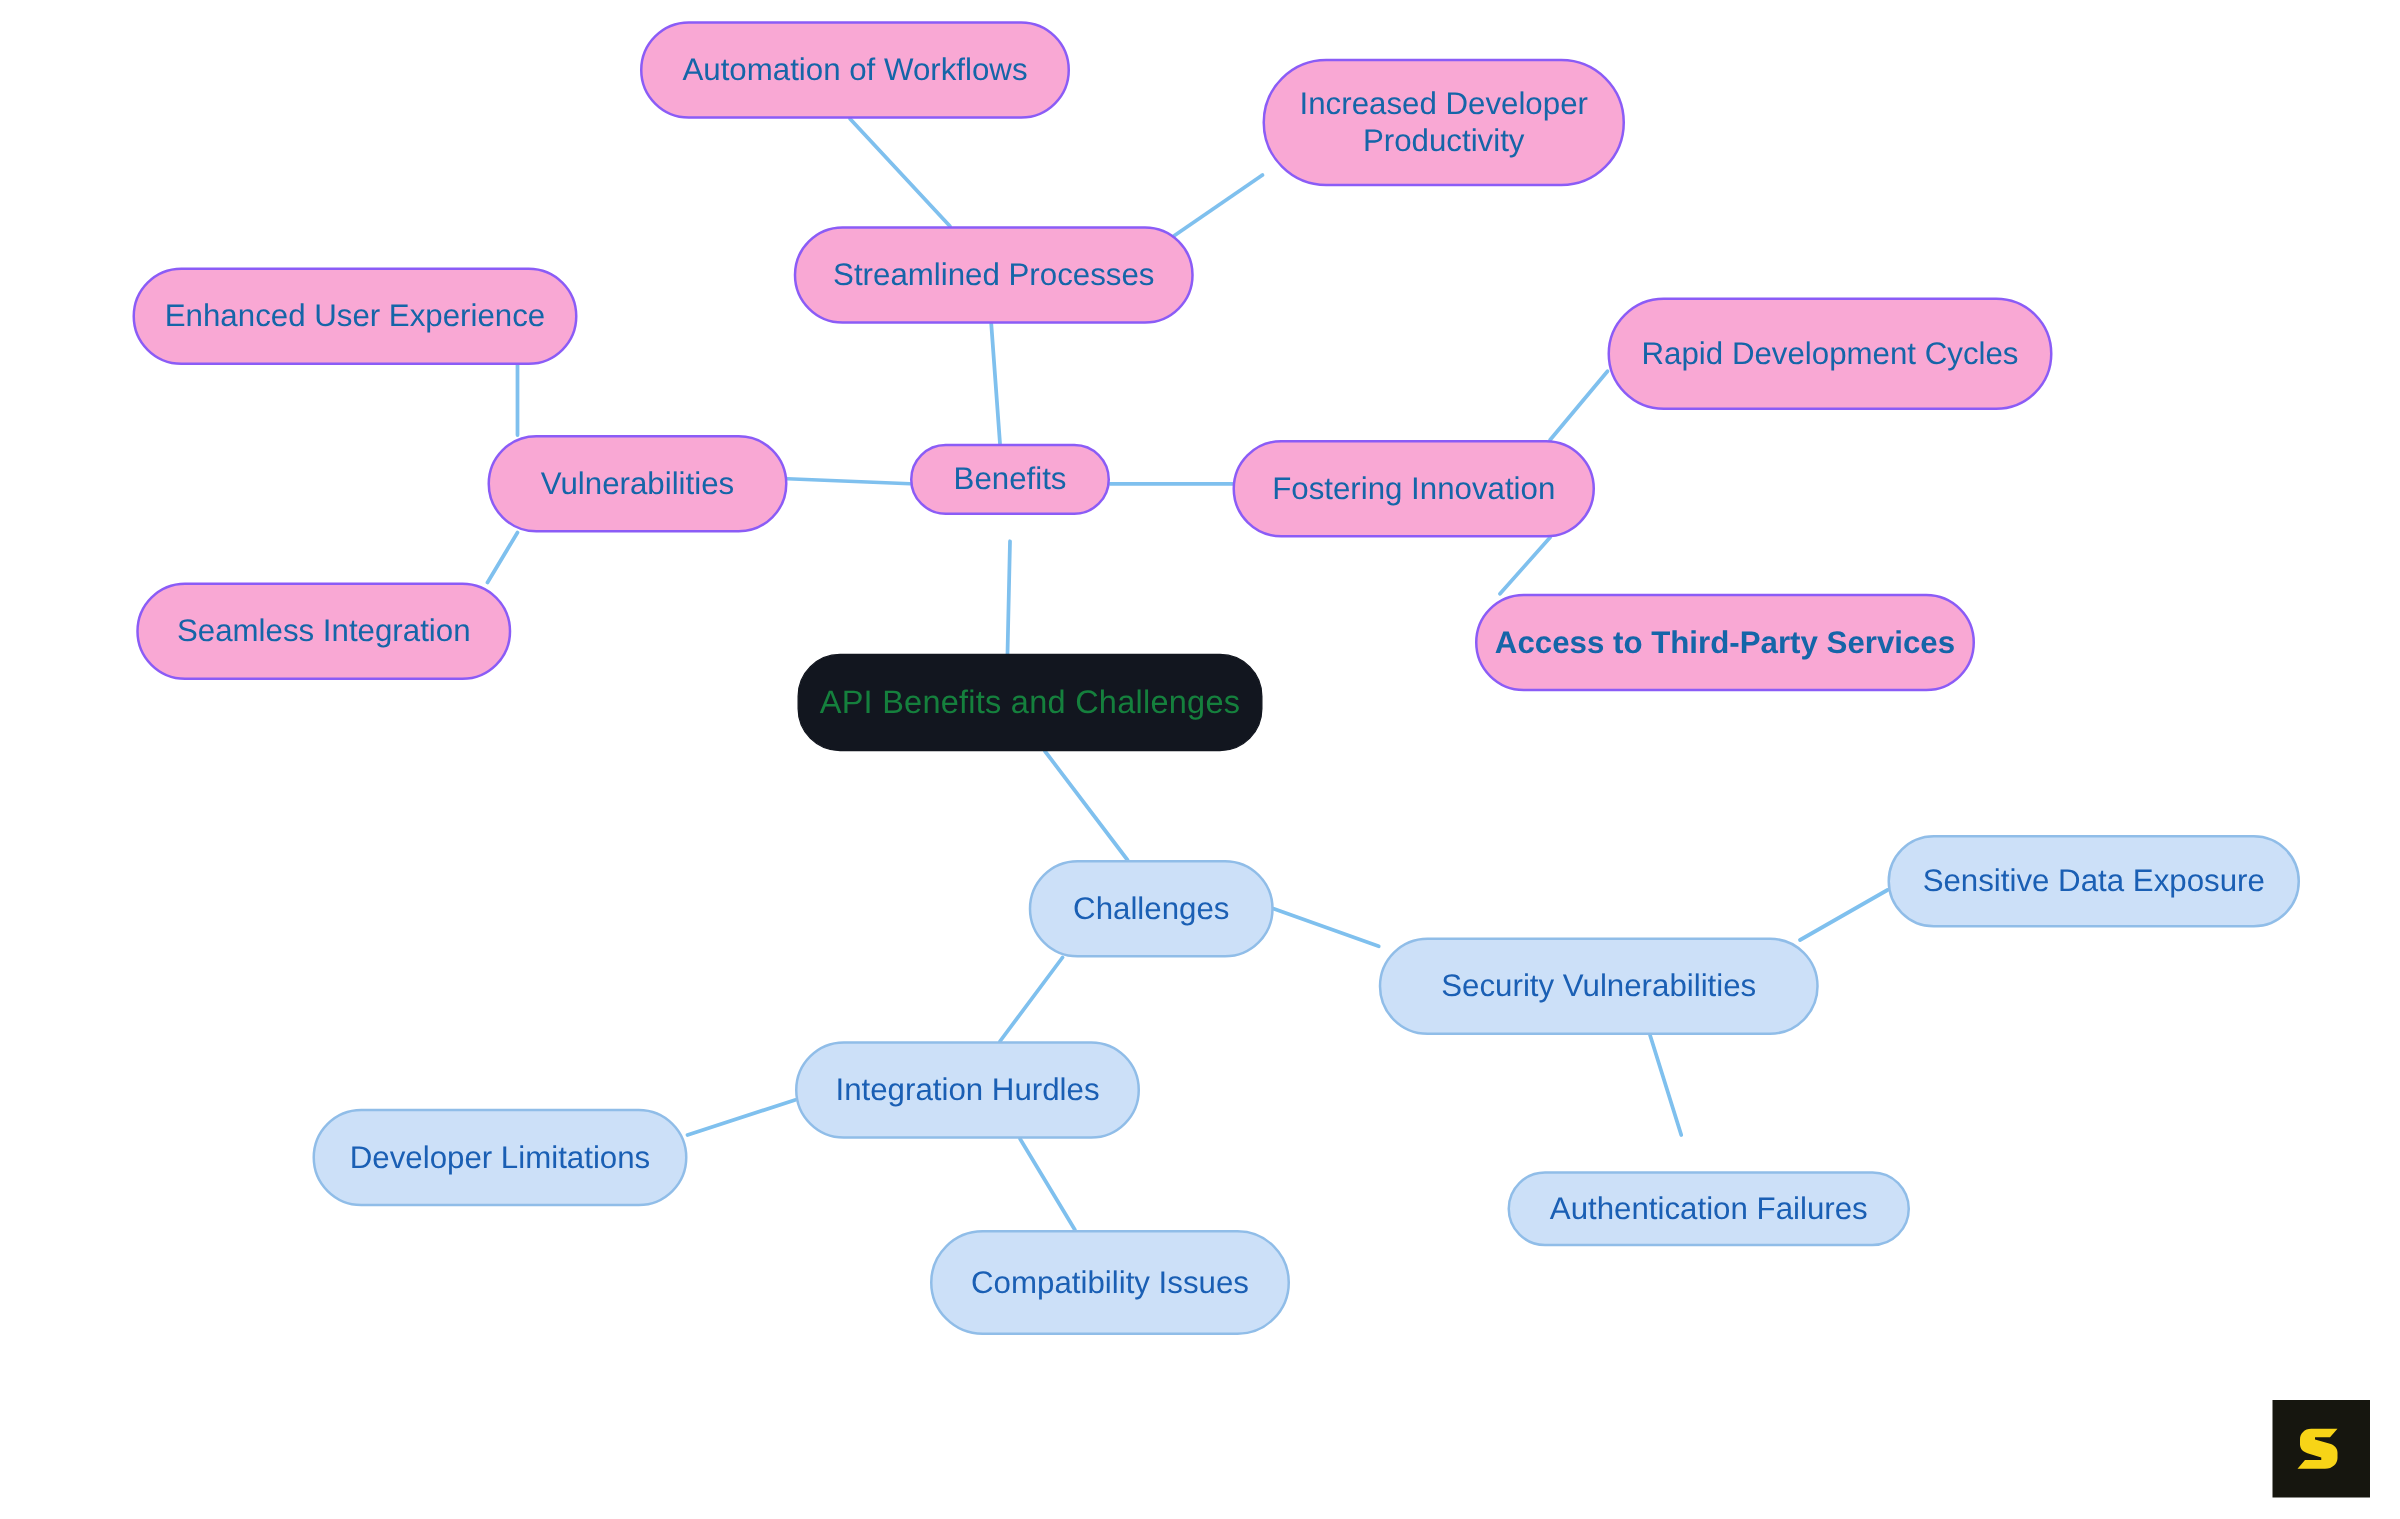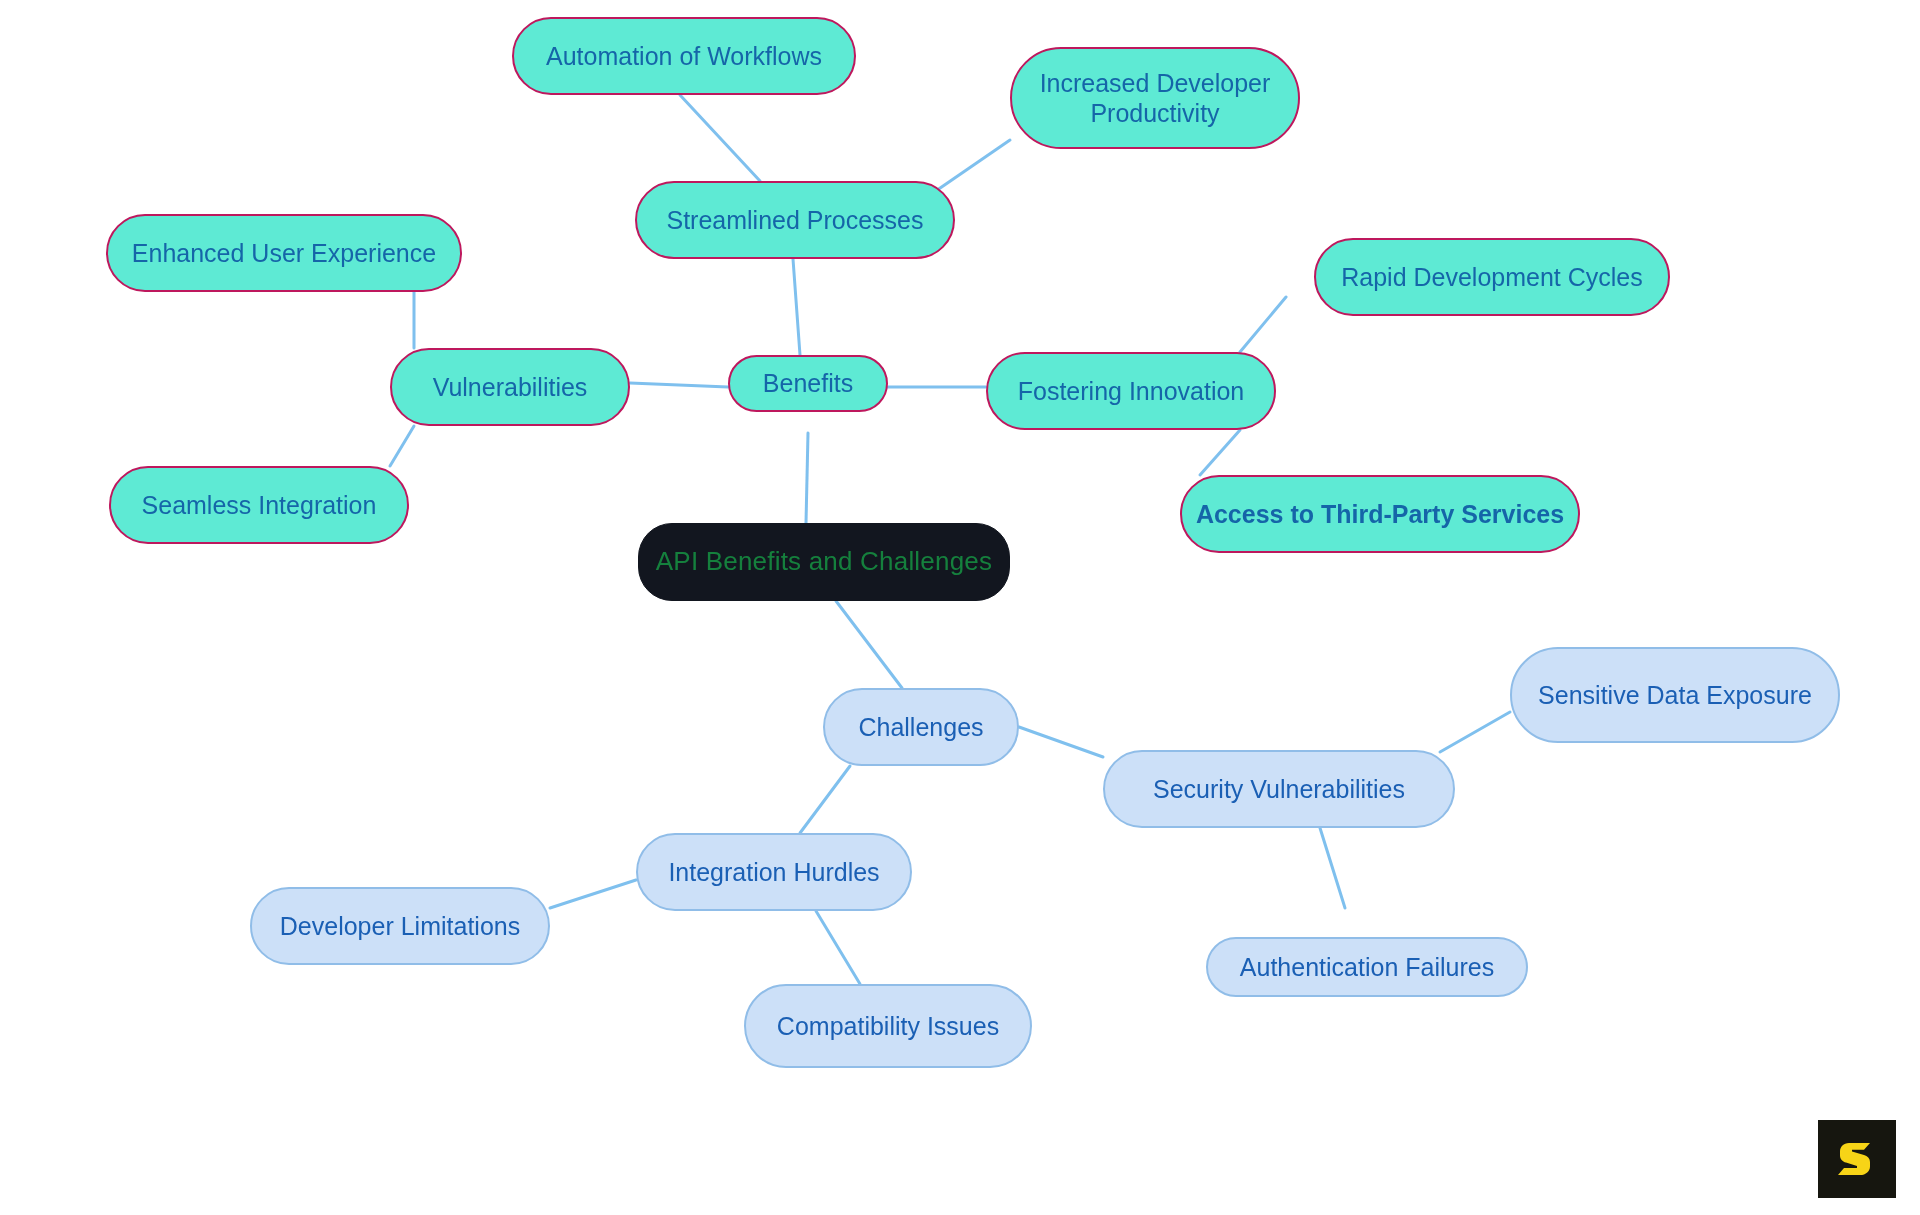--- a/index.html
+++ b/index.html
@@ -37,22 +37,22 @@
   }
   .node-root {
     background: #12161F;
     color: #15803d;
     border: 1px solid #12161F;
     font-size: 26px;
     letter-spacing: 0.2px;
     border-radius: 34px;
   }
   .node-benefits {
-    background: #5eead4;
-    border: 2px solid #be185d;
+    background: #f9a8d4;
+    border: 2px solid #8b5cf6;
     color: #1565A8;
     font-size: 25px;
   }
   .node-challenges {
     background: #CCE0F8;
     border: 2px solid #90BDE8;
     color: #1A5FB4;
     font-size: 25px;
   }
   .logo {
@@ -97,24 +97,24 @@
       <div class="node node-benefits" style="left: 728px; top: 355px; width: 160px; height: 57px;">Benefits</div>
       <div class="node node-challenges" style="left: 823px; top: 688px; width: 196px; height: 78px;">Challenges</div>
       <div class="node node-benefits" style="left: 635px; top: 181px; width: 320px; height: 78px;">Streamlined Processes</div>
       <div class="node node-benefits" style="left: 512px; top: 17px; width: 344px; height: 78px;">Automation of Workflows</div>
       <div class="node node-benefits" style="left: 1010px; top: 47px; width: 290px; height: 102px;">Increased Developer
 Productivity</div>
       <div class="node node-benefits" style="left: 390px; top: 348px; width: 240px; height: 78px;">Vulnerabilities</div>
       <div class="node node-benefits" style="left: 106px; top: 214px; width: 356px; height: 78px;">Enhanced User Experience</div>
       <div class="node node-benefits" style="left: 109px; top: 466px; width: 300px; height: 78px;">Seamless Integration</div>
       <div class="node node-benefits" style="left: 986px; top: 352px; width: 290px; height: 78px;">Fostering Innovation</div>
-      <div class="node node-benefits" style="left: 1314px; top: 238px; width: 356px; height: 78px;">Rapid Development Cycles</div>
+      <div class="node node-benefits" style="left: 1286px; top: 238px; width: 356px; height: 90px;">Rapid Development Cycles</div>
       <div class="node node-benefits" style="left: 1180px; top: 475px; width: 400px; height: 78px; font-weight: bold;">Access to Third-Party Services</div>
       <div class="node node-challenges" style="left: 1103px; top: 750px; width: 352px; height: 78px;">Security Vulnerabilities</div>
-      <div class="node node-challenges" style="left: 1510px; top: 647px; width: 330px; height: 96px;">Sensitive Data Exposure</div>
+      <div class="node node-challenges" style="left: 1510px; top: 668px; width: 330px; height: 74px;">Sensitive Data Exposure</div>
       <div class="node node-challenges" style="left: 1206px; top: 908px; width: 322px; height: 60px; margin-top: 29px;">Authentication Failures</div>
       <div class="node node-challenges" style="left: 636px; top: 833px; width: 276px; height: 78px;">Integration Hurdles</div>
       <div class="node node-challenges" style="left: 250px; top: 887px; width: 300px; height: 78px;">Developer Limitations</div>
       <div class="node node-challenges" style="left: 744px; top: 984px; width: 288px; height: 84px;">Compatibility Issues</div>
     </div>
 
   <div class="logo" style="left: 1818px; top: 1120px;">
     <svg width="46" height="46" viewBox="0 0 46 46">
       <path d="M36 7 H15 C9.5 7 6 10.8 6 15.6 V19.4 C6 23 8.4 25.4 12 26.6 L23 30 V32 H10 L4 39 H26 C32 39 36 35 36 30.4 V26.2 C36 22.4 33.4 20 30 19 L18 15.6 V13.8 H30 Z" fill="#F7D417"></path>
     </svg>

